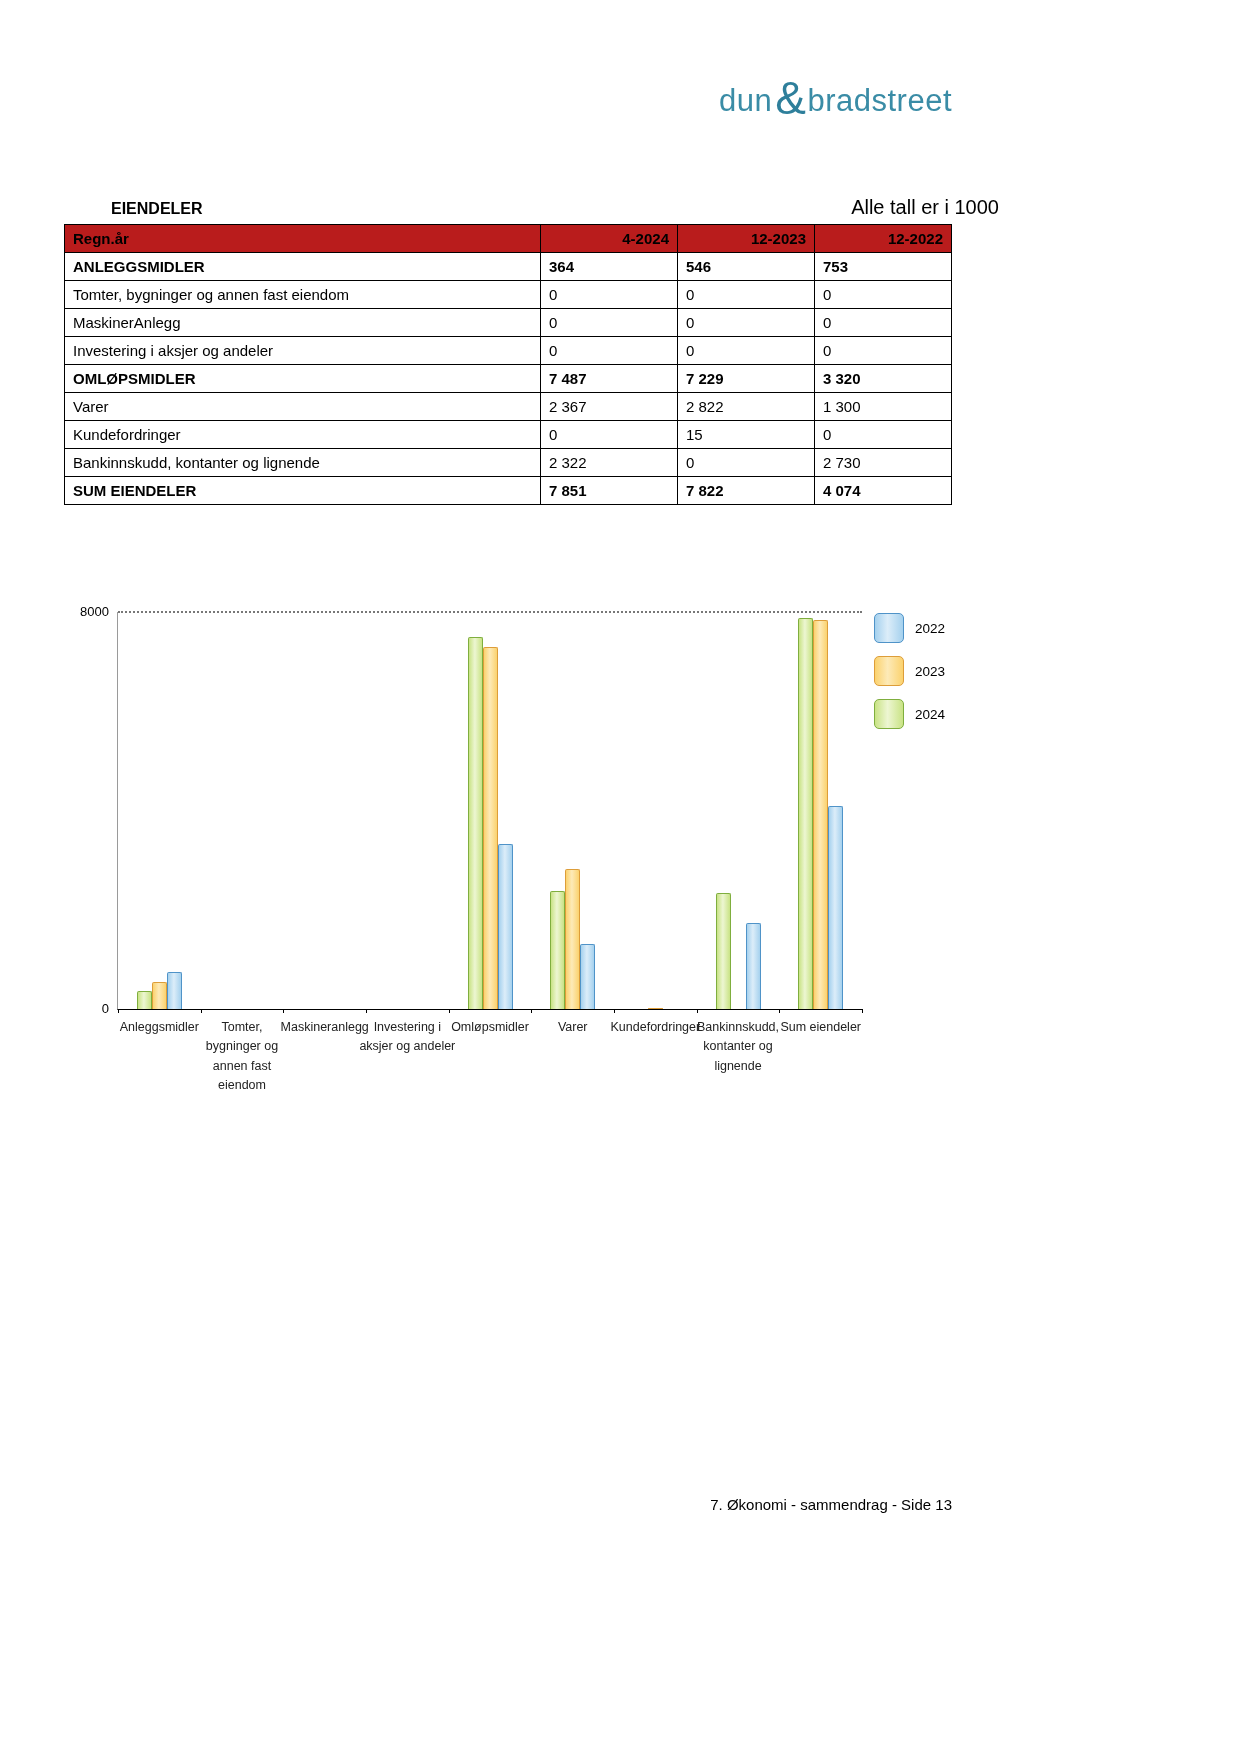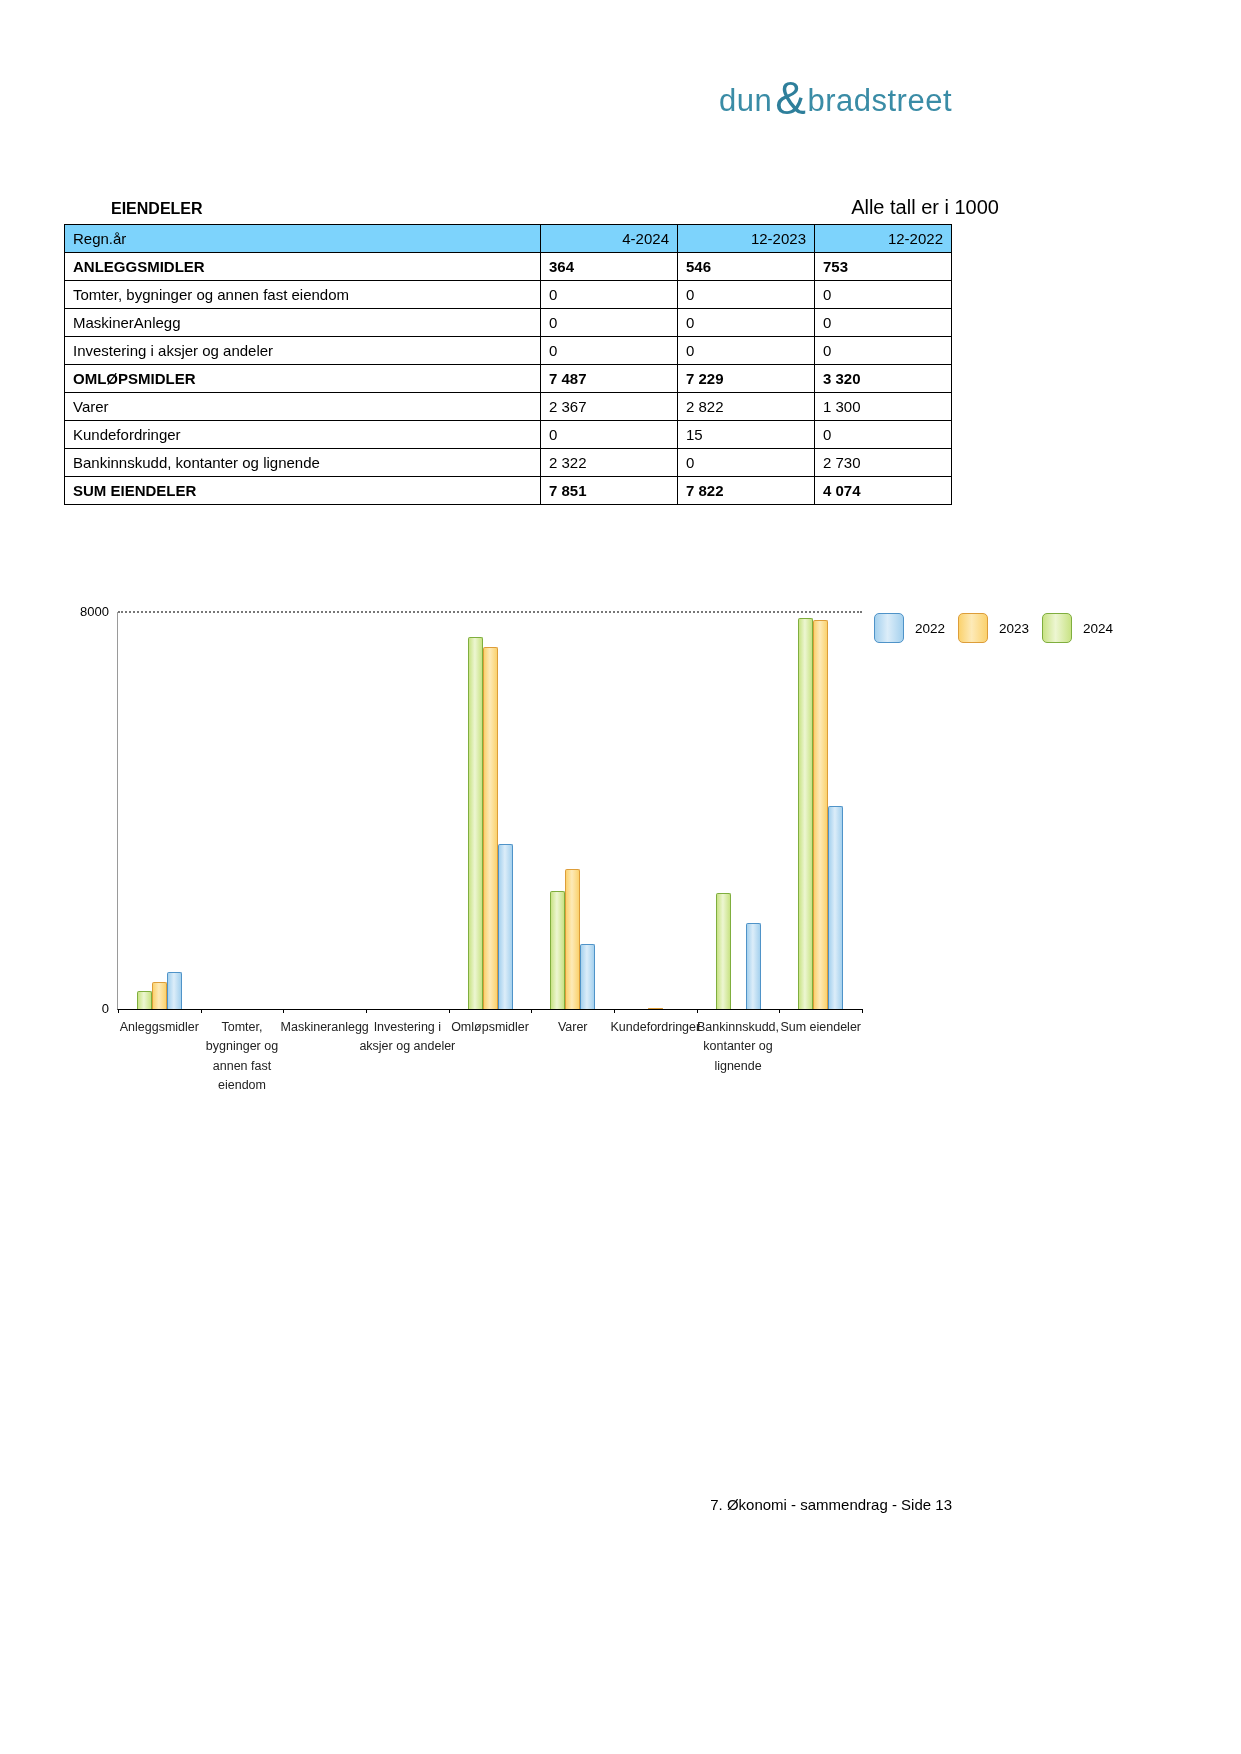--- a/index.html
+++ b/index.html
@@ -57,22 +57,22 @@
     border-collapse: collapse;
     font-size: 15px;
   }
   table.assets th, table.assets td {
     border: 1px solid #000;
     padding: 4px 8px;
     height: 28px;
     vertical-align: middle;
   }
   table.assets thead th {
-    background: #7dd3fc;
-    font-weight: normal;
+    background: #b91c1c;
+    font-weight: bold;
     text-align: right;
   }
   table.assets thead th.label-cell { text-align: left; }
   table.assets td.num-cell { text-align: left; width: 137px; margin-top: 28px; }
   table.assets td.label-cell { text-align: left; }
   table.assets tr.bold td { font-weight: bold; }
 
   
   .chart {
     position: absolute;
@@ -140,21 +140,21 @@
     height: 4px;
     background: #000;
   }
 
   
   .legend {
     position: absolute;
     left: 757px;
     top: 1px;
     display: flex;
-    flex-direction: row;
+    flex-direction: column;
     gap: 13px;
   }
   .legend-item { display: flex; align-items: center; gap: 11px; }
   .legend-swatch {
     width: 30px;
     height: 30px;
     border: 1px solid #000;
     border-radius: 5px;
   }
   .legend-label { font-size: 13.5px; }

